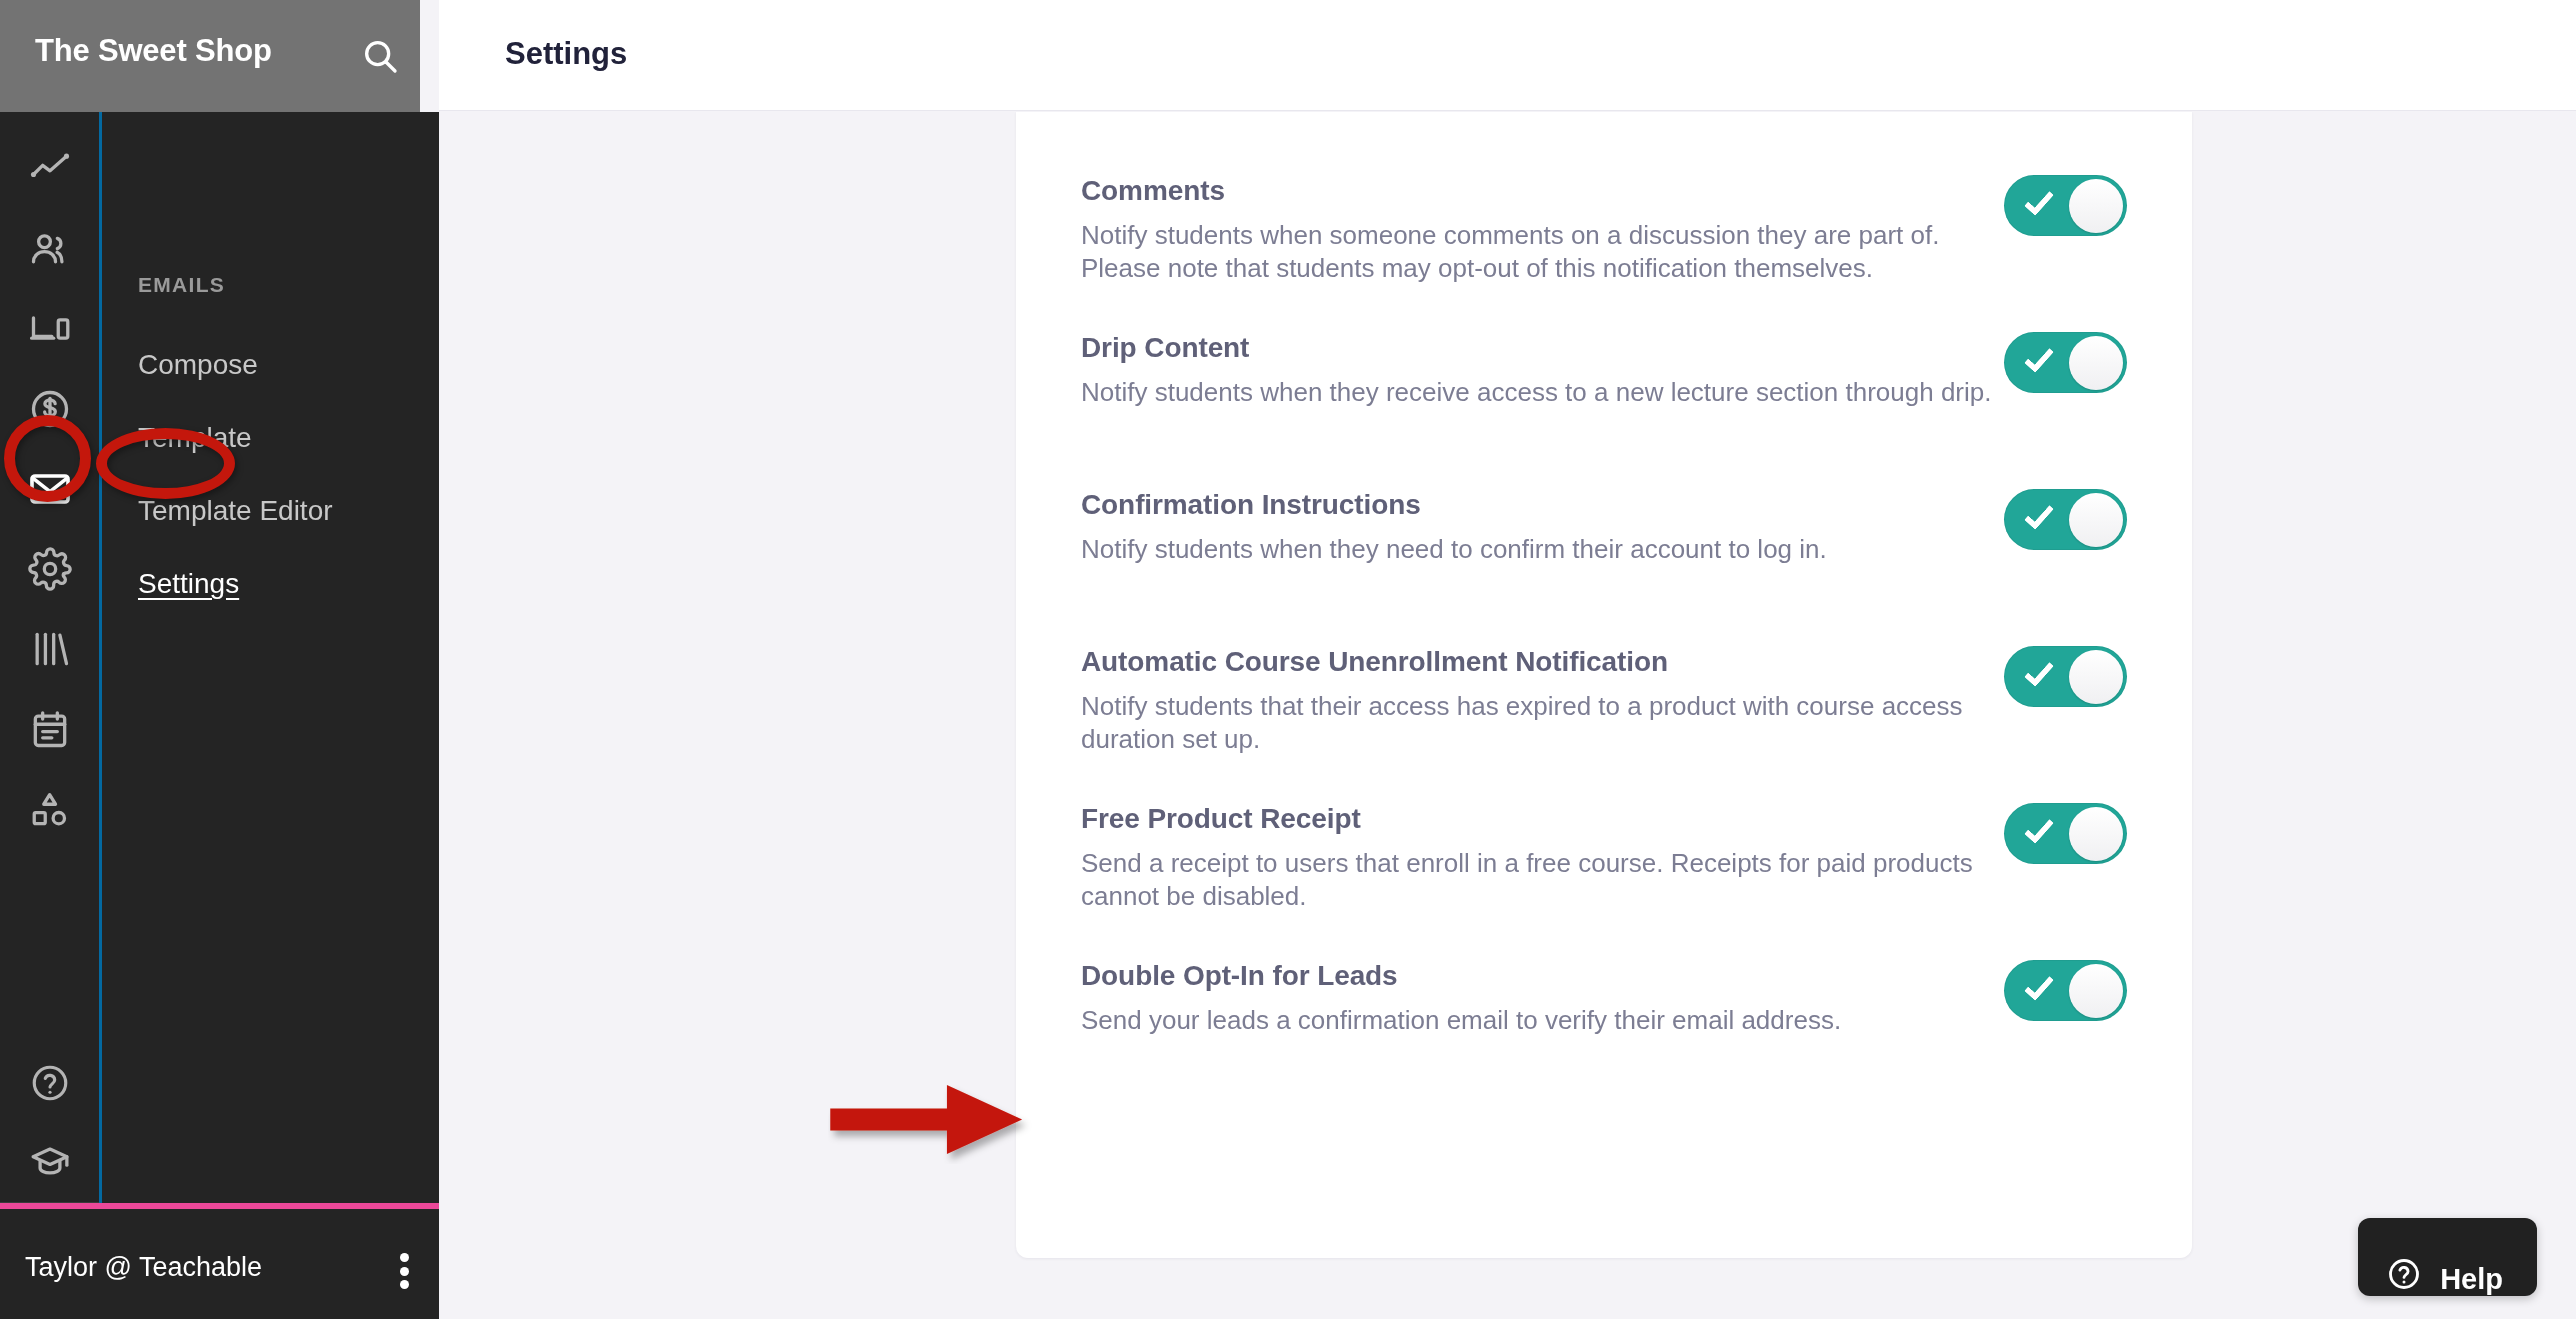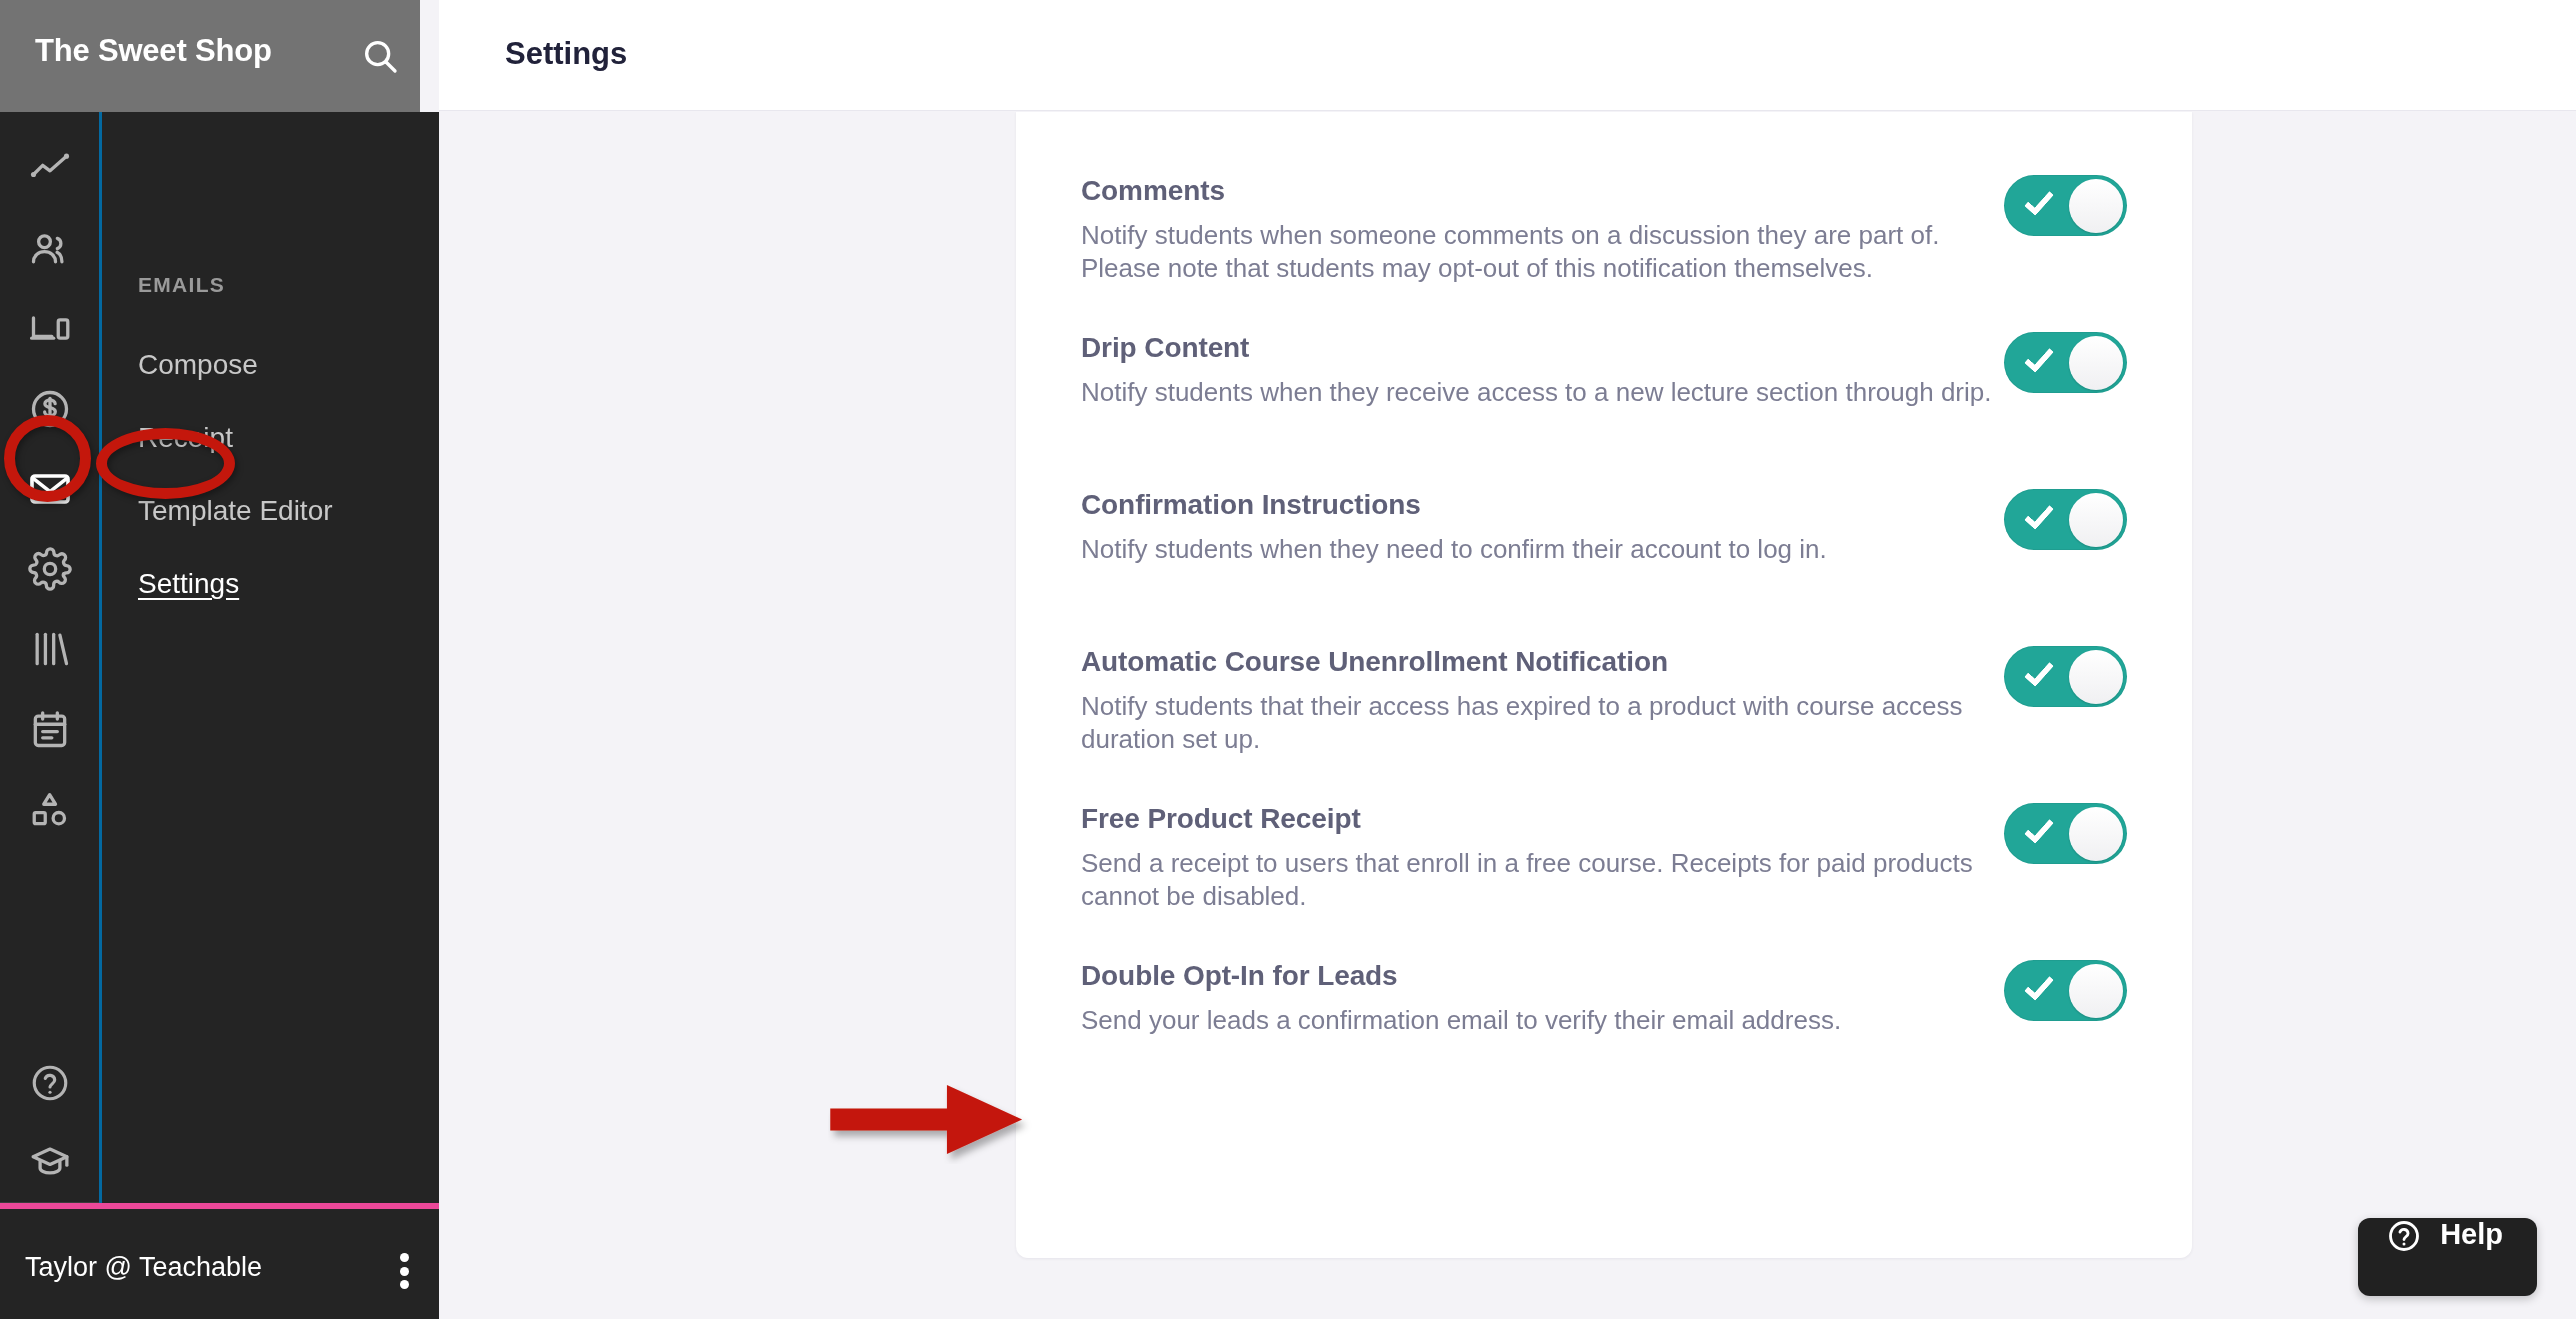--- a/index.html
+++ b/index.html
@@ -143,21 +143,21 @@
     width: 28px; height: 15px;
     border-left: 6px solid #ffffff; border-bottom: 6px solid #ffffff;
     transform: rotate(-48deg); border-radius: 2px;
   }
 
   
   .help-btn {
     position: absolute; right: 39px; bottom: 24px;
     height: 78px; padding: 0 34px 0 28px;
     background: #212121; border-radius: 12px;
-    display: flex; align-items: flex-start; gap: 18px;
+    display: flex; align-items: flex-end; gap: 18px;
     cursor: pointer; z-index: 20;
     box-shadow: 0 3px 10px rgba(0,0,0,0.22);
   }
   .help-label { color: #ffffff; font-size: 29px; font-weight: bold; }
 
   
   .anno { position: absolute; z-index: 30; pointer-events: none; }
   .anno-ellipse {
     border: 11px solid #c4170c; border-radius: 50%;
     filter: drop-shadow(2px 3px 3px rgba(0,0,0,0.35));
@@ -279,21 +279,21 @@
         <circle cx="10.6" cy="10.6" r="6.6"></circle>
         <path d="M15.6 15.6 21 21"></path>
       </svg>
     </div>
   </div>
 
   <div class="subnav">
     <div class="subnav-label">EMAILS</div>
     <div class="subnav-list">
       <a class="subnav-item" href="#">Compose</a>
-      <a class="subnav-item" href="#">Receipt</a>
+      <a class="subnav-item" href="#">Template</a>
       <a class="subnav-item" href="#">Template Editor</a>
       <a class="subnav-item active" href="#">Settings</a>
     </div>
   </div>
 
   <div class="userbar">
     <div class="user-name">Taylor @ Teachable</div>
     <div class="user-kebab">
         <i></i>
         <i></i>

